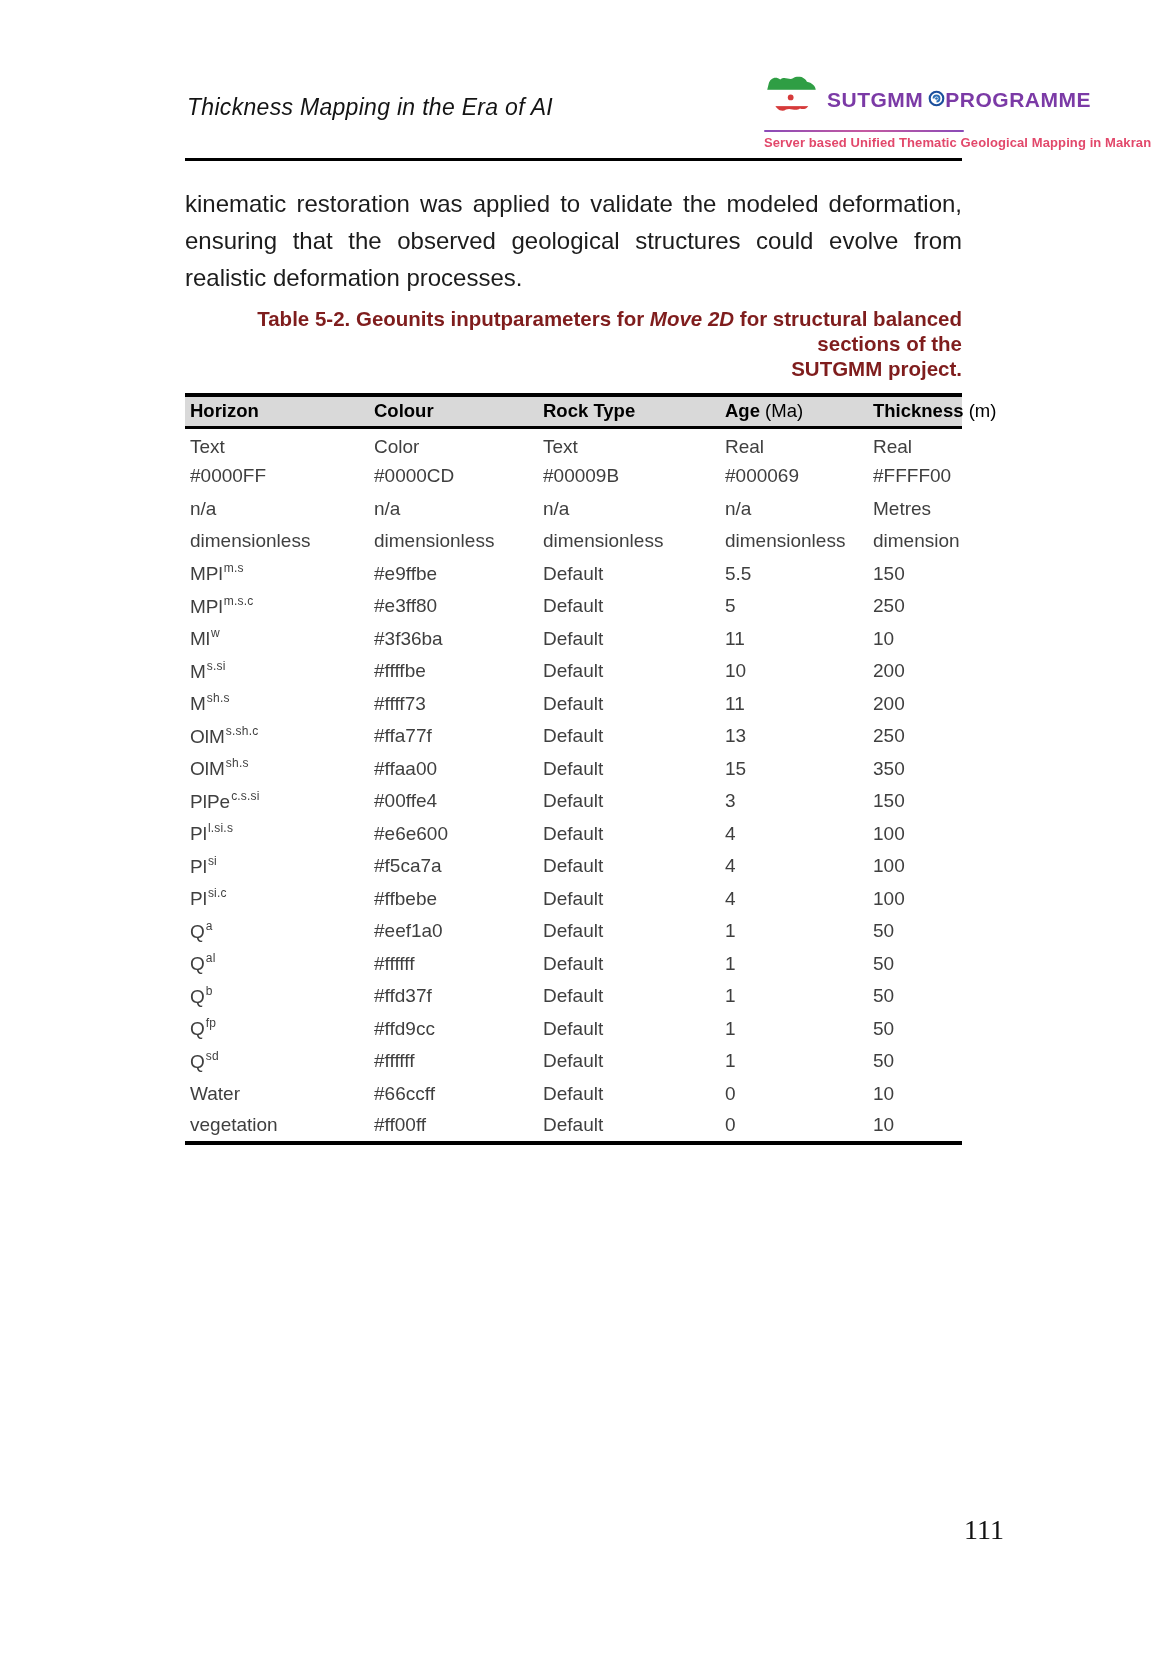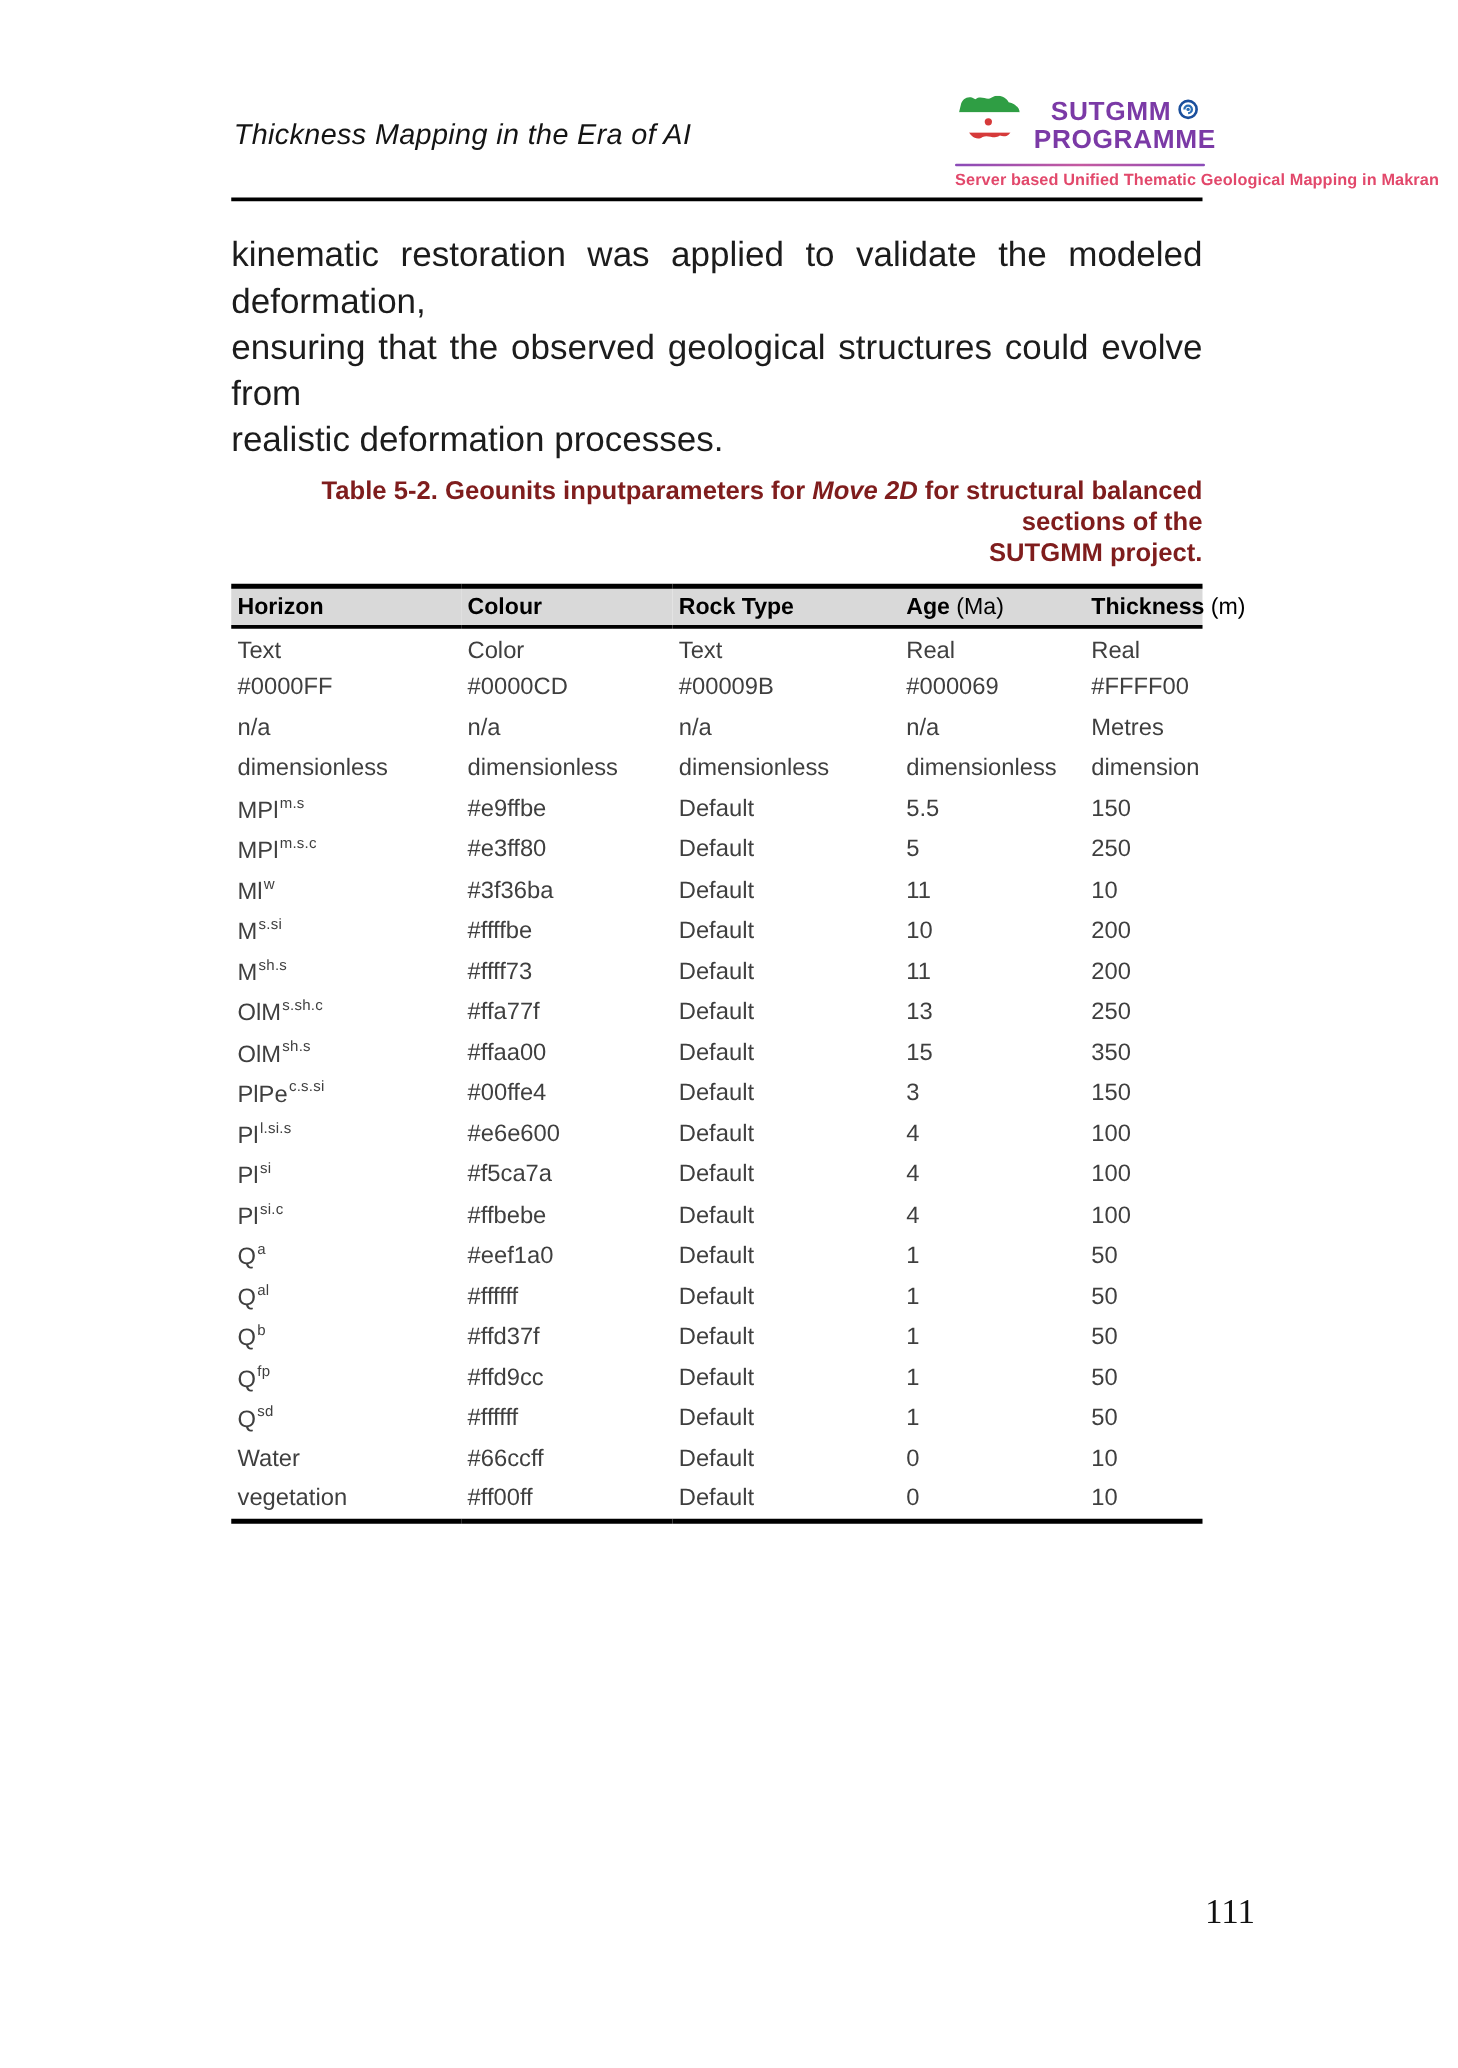--- a/index.html
+++ b/index.html
@@ -19,35 +19,35 @@
   .content{position:absolute;left:185px;top:0;width:777px;}
 
   
   .header{position:relative;height:158px;}
   .doc-title{
     position:absolute;left:2px;top:94px;
     font-style:italic;font-size:23px;letter-spacing:.3px;color:#141414;
   }
   .logo{position:absolute;right:-2px;top:72px;width:200px;}
   .logo-top{display:flex;align-items:center;gap:5px;}
-  .logo-text{display:flex;flex-direction:column;align-items:center;}
+  .logo-text{display:flex;flex-direction:row;}
   .logo-line{
     font-weight:700;font-size:21px;line-height:22px;letter-spacing:.5px;
     color:var(--brand);display:flex;align-items:center;gap:5px;white-space:nowrap;
   }
   .logo-underline{height:2px;margin-top:2px;
     background:linear-gradient(90deg,#8a4bb8,#c55aa0,#8a4bb8);border-radius:1px;}
   .logo-tagline{
     margin-top:3px;font-size:13px;font-weight:700;white-space:nowrap;
     color:var(--tagline-color);letter-spacing:.1px;text-align:center;
   }
   .rule{border-top:3px solid #000;}
 
   
-  .para{margin-top:24px;font-size:28px;line-height:37px;color:#1c1c1c;}
+  .para{margin-top:24px;font-size:24px;line-height:37px;color:#1c1c1c;}
   .para-line.justify{text-align:justify;text-align-last:justify;}
 
   
   .caption{margin-top:10px;text-align:right;font-weight:700;font-size:20.5px;line-height:25px;color:#7f1d1d;}
   .cap-italic{font-style:italic;}
 
   
   table{margin-top:12px;width:777px;border-collapse:collapse;table-layout:fixed;border-bottom:4px solid #000;}
   thead tr{background:var(--thead-bg);}
   th{

